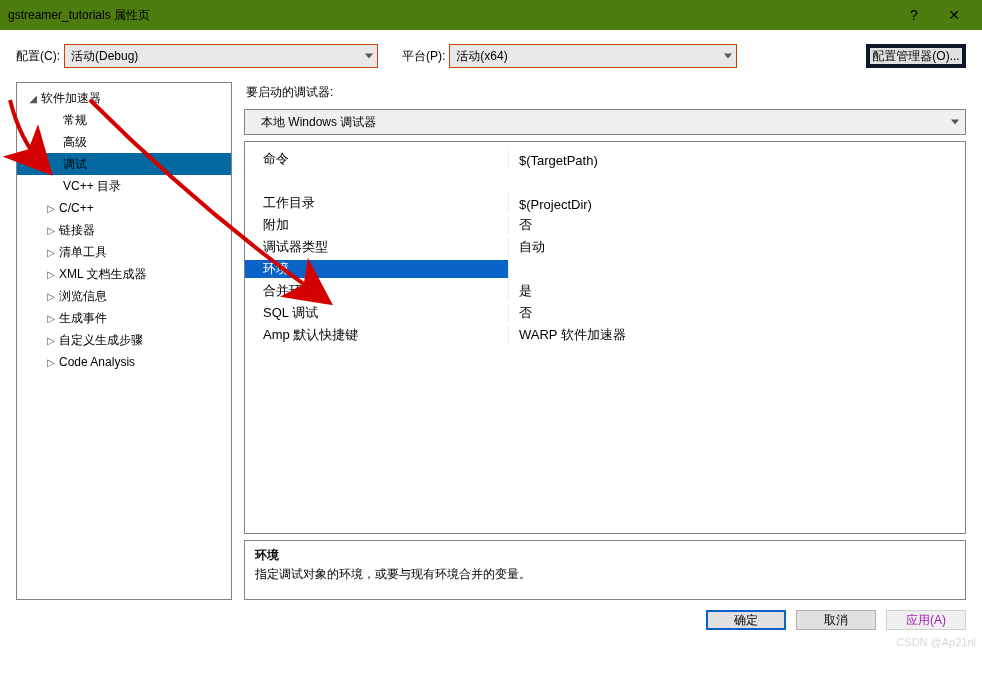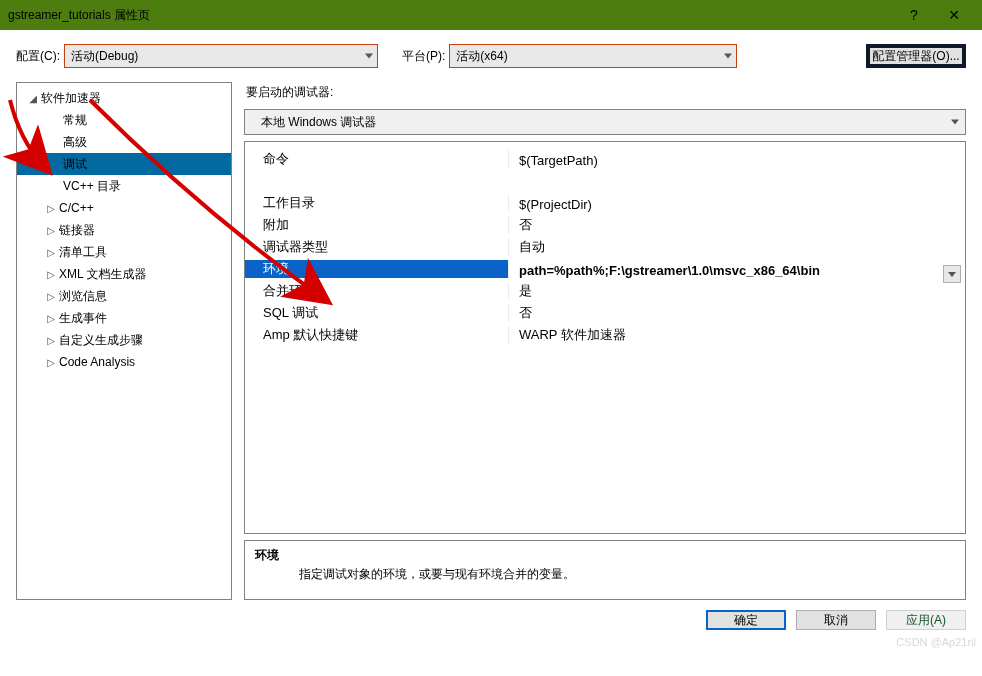--- a/index.html
+++ b/index.html
@@ -135,36 +135,36 @@
   content: ""; width: 0; height: 0;
   border-left: 4px solid transparent; border-right: 4px solid transparent; border-top: 5px solid #555;
 }
 .descbox {
   height: 60px;
   border: 1px solid #828282;
   background: #fff;
   padding: 6px 10px;
 }
 .descbox .dt { font-weight: bold; font-size: 12px; margin-bottom: 2px; }
-.descbox .dd { font-size: 12px; margin-left: 44px; }
+.descbox .dd { font-size: 12px; }
 .buttons {
   display: flex;
   justify-content: flex-end;
   gap: 10px;
   padding: 10px 16px;
 }
 .btnstd {
   width: 80px; height: 20px;
   border: 1px solid #adadad;
   background: #e1e1e1;
   display: flex; align-items: center; justify-content: center;
   font-size: 12px;
 }
 .btnstd.primary { border: 2px solid #0a63c6; background: #e1e1e1; }
-.btnstd.disabled { color: #14532d; background: #f0f0f0; border-color: #d0d0d0; }
+.btnstd.disabled { color: #a21caf; background: #f0f0f0; border-color: #d0d0d0; }
 .watermark {
   position: absolute; right: 6px; bottom: 28px;
   font-size: 11px; color: #d8d8d8; pointer-events: none;
 }
 .arrow-svg {
   position: absolute;
   left: 0; top: 70px;
   width: 370px; height: 260px;
   pointer-events: none;
 }
@@ -280,24 +280,20 @@
             </div>
           </div>
           <div class="row">
             <div class="key">调试器类型</div>
             <div class="val">
               <span>自动</span>
             </div>
           </div>
           <div class="row sel">
             <div class="key">环境</div>
-            <div class="val">
-              <span>path=%path%;F:\gstreamer\1.0\msvc_x86_64\bin</span>
-              <div class="ddcell"></div>
-            </div>
           </div>
           <div class="row">
             <div class="key">合并环境</div>
             <div class="val">
               <span>是</span>
             </div>
           </div>
           <div class="row">
             <div class="key">SQL 调试</div>
             <div class="val">

